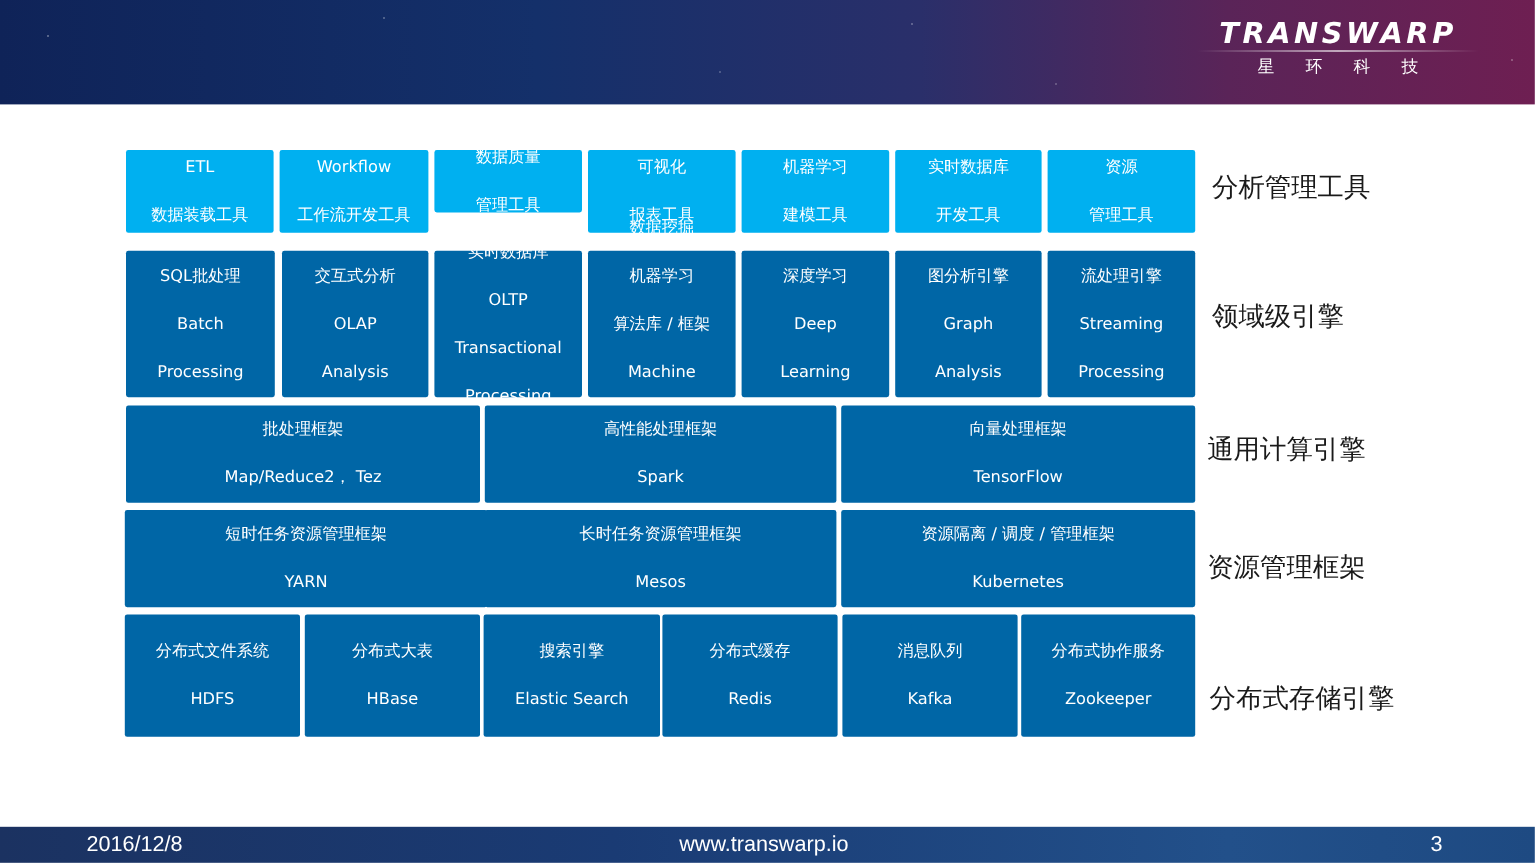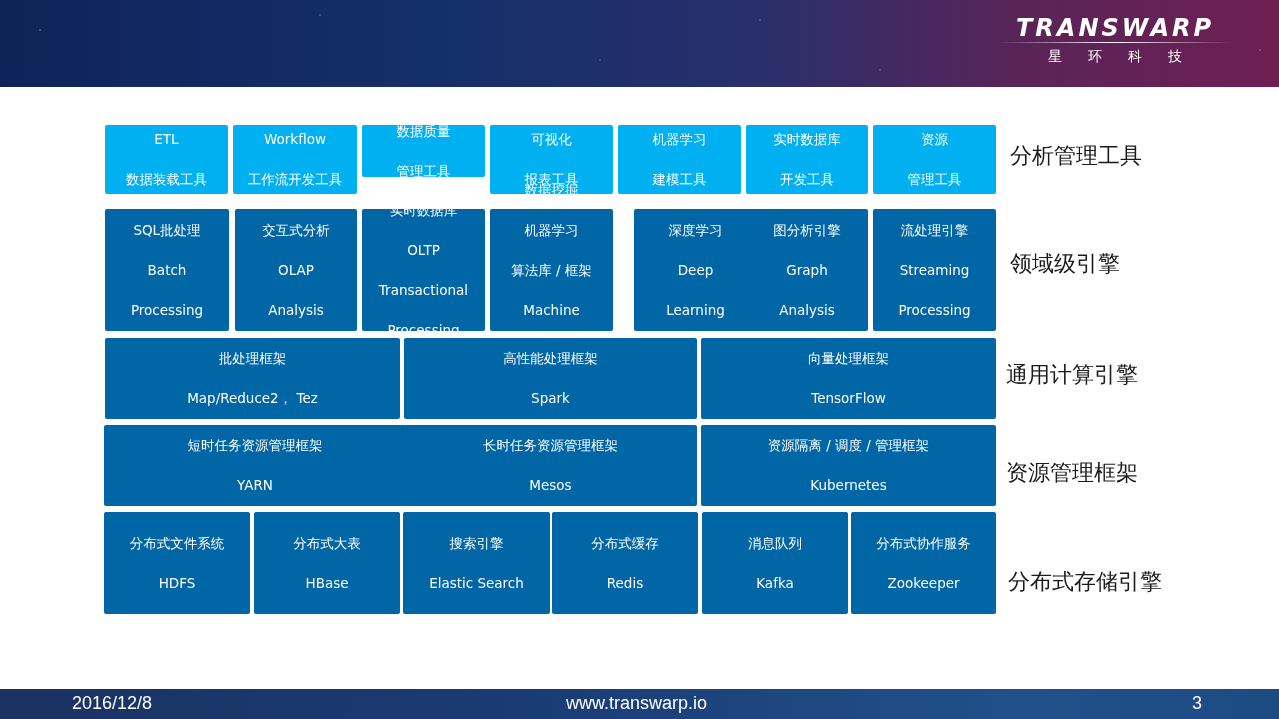--- a/index.html
+++ b/index.html
@@ -127,21 +127,21 @@
   <span>Transactional</span>
   <span>Processing</span>
 </div>
 <div class="box dark" style="left:490px;top:209px;width:123px;height:122px;">
   <span>数据挖掘</span>
   <span>机器学习</span>
   <span>算法库 / 框架</span>
   <span>Machine</span>
   <span>Learning</span>
 </div>
-<div class="box dark" style="left:618px;top:209px;width:123px;height:122px;margin-left:16px;">
+<div class="box dark" style="left:618px;top:209px;width:123px;height:122px;">
   <span>深度学习</span>
   <span>Deep</span>
   <span>Learning</span>
 </div>
 <div class="box dark" style="left:746px;top:209px;width:122px;height:122px;">
   <span>图分析引擎</span>
   <span>Graph</span>
   <span>Analysis</span>
 </div>
 <div class="box dark" style="left:873px;top:209px;width:123px;height:122px;">

